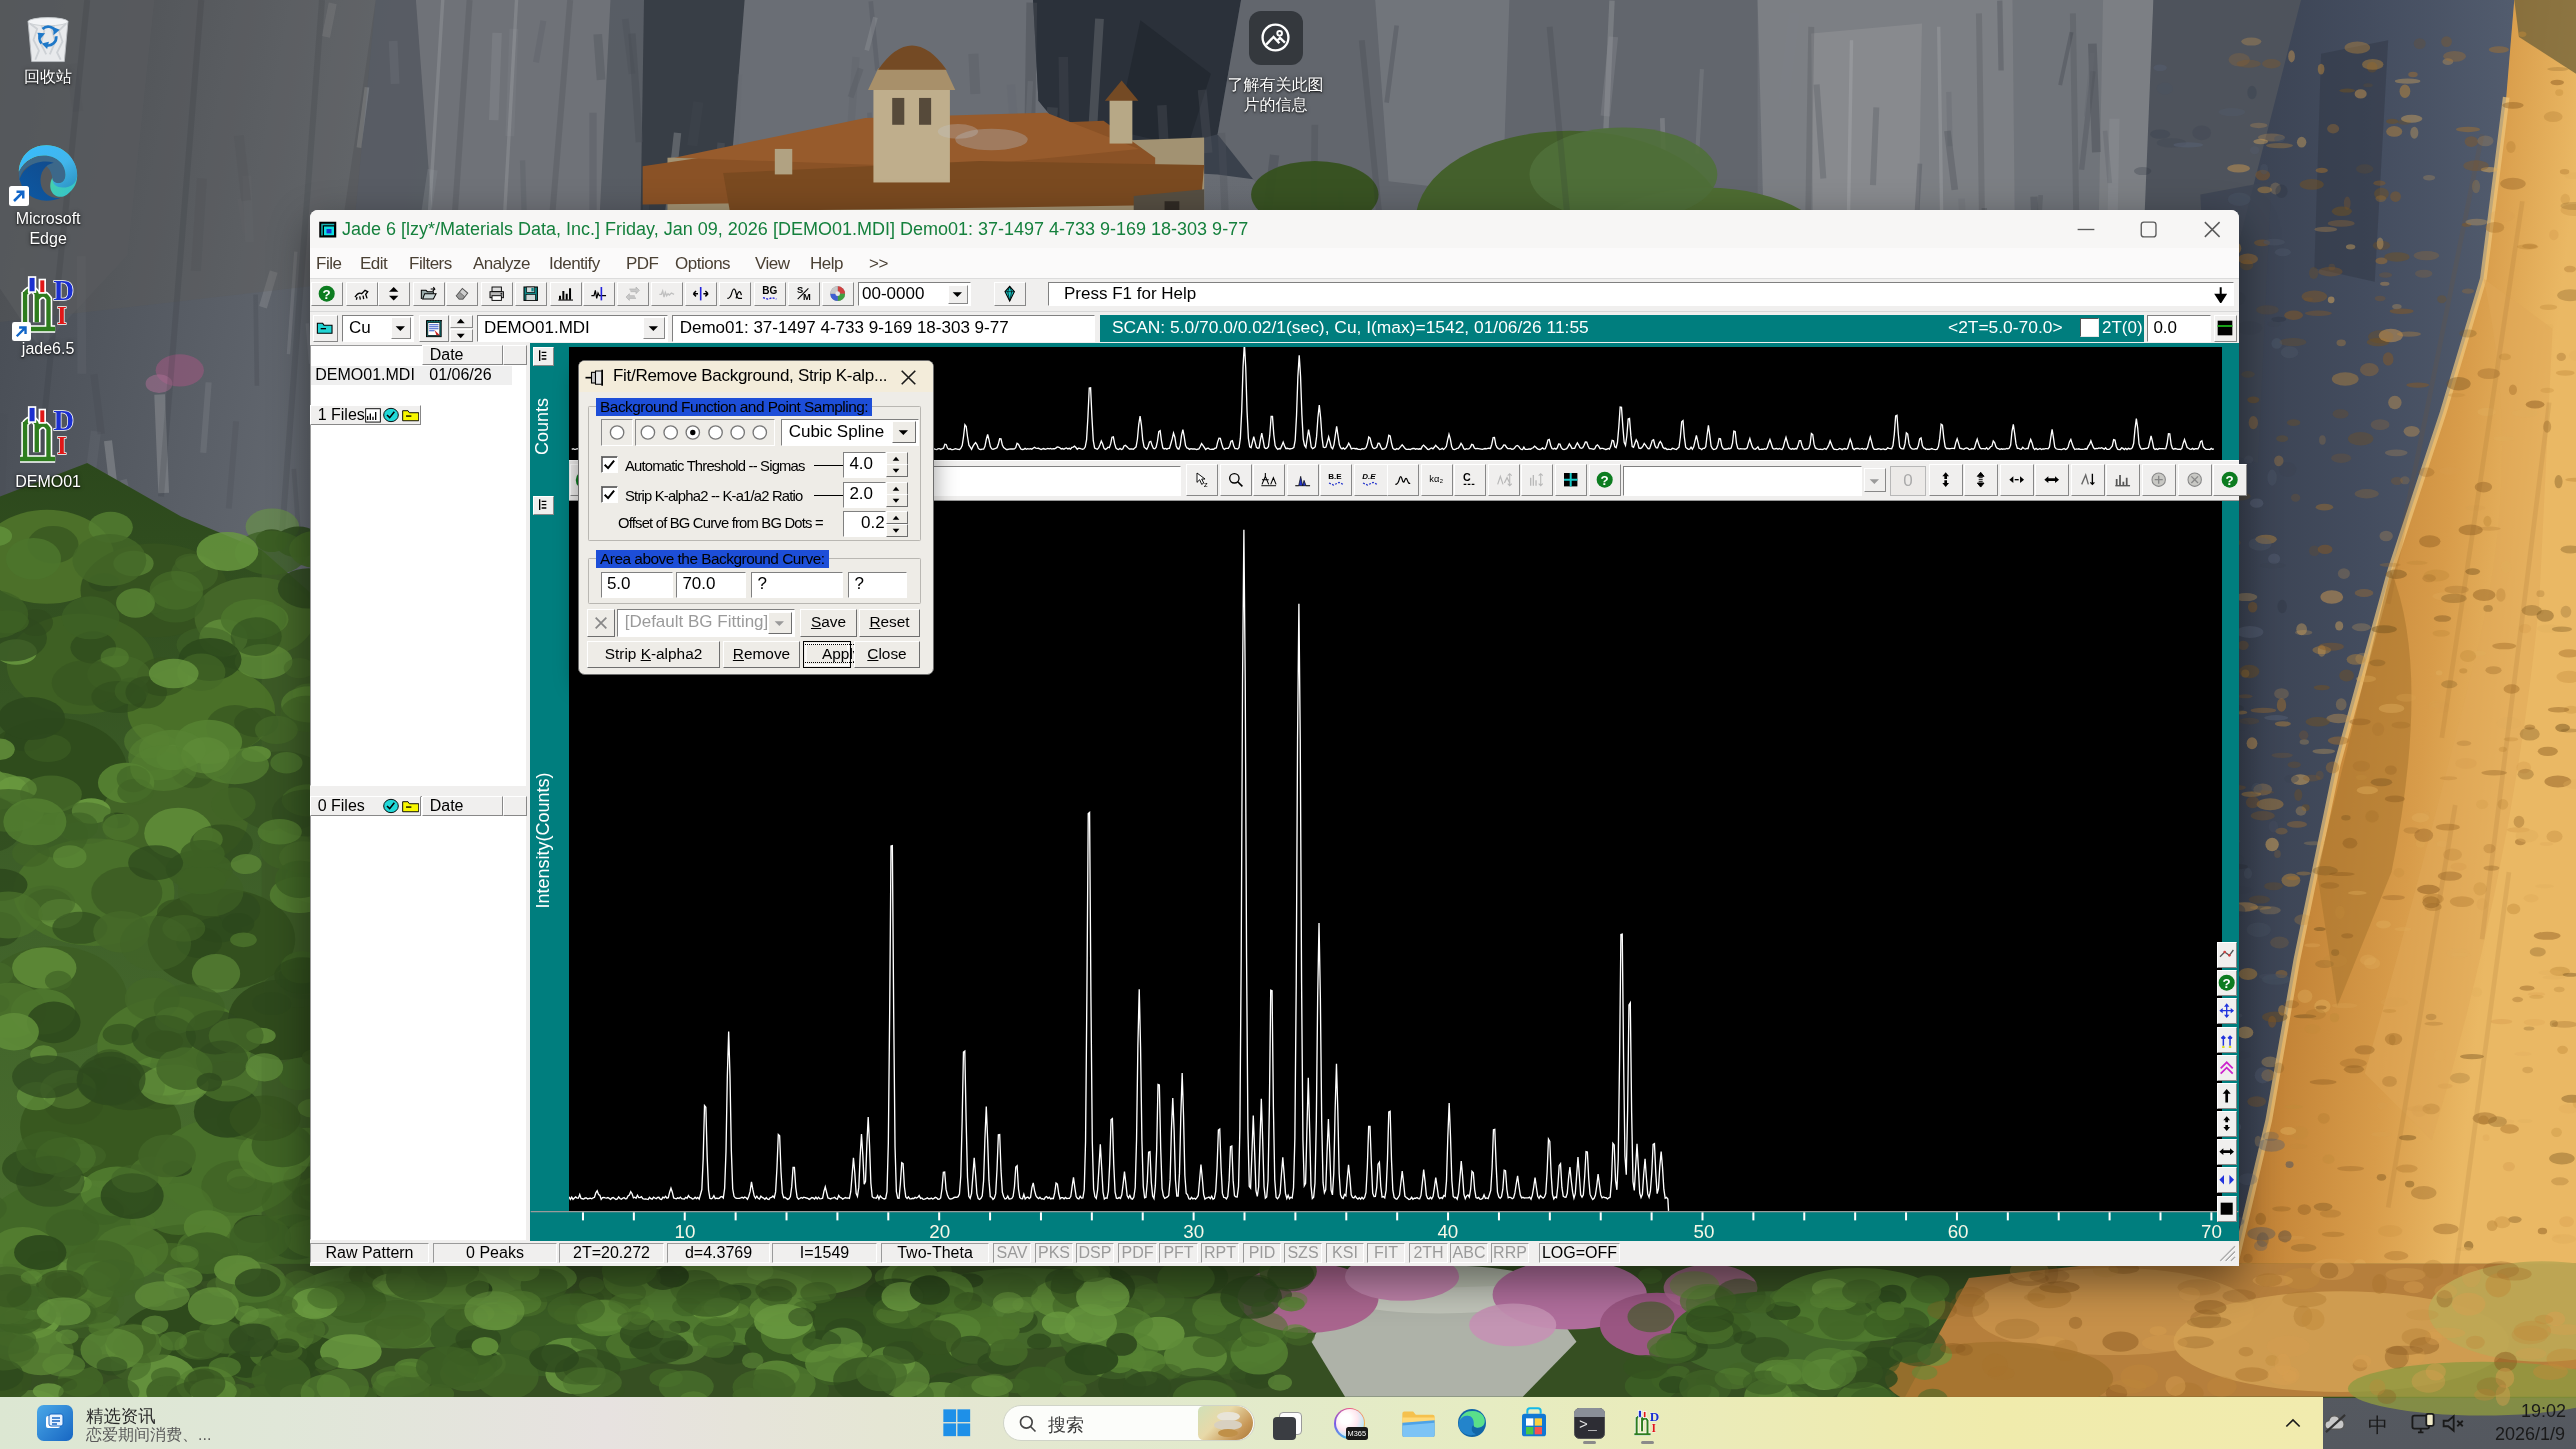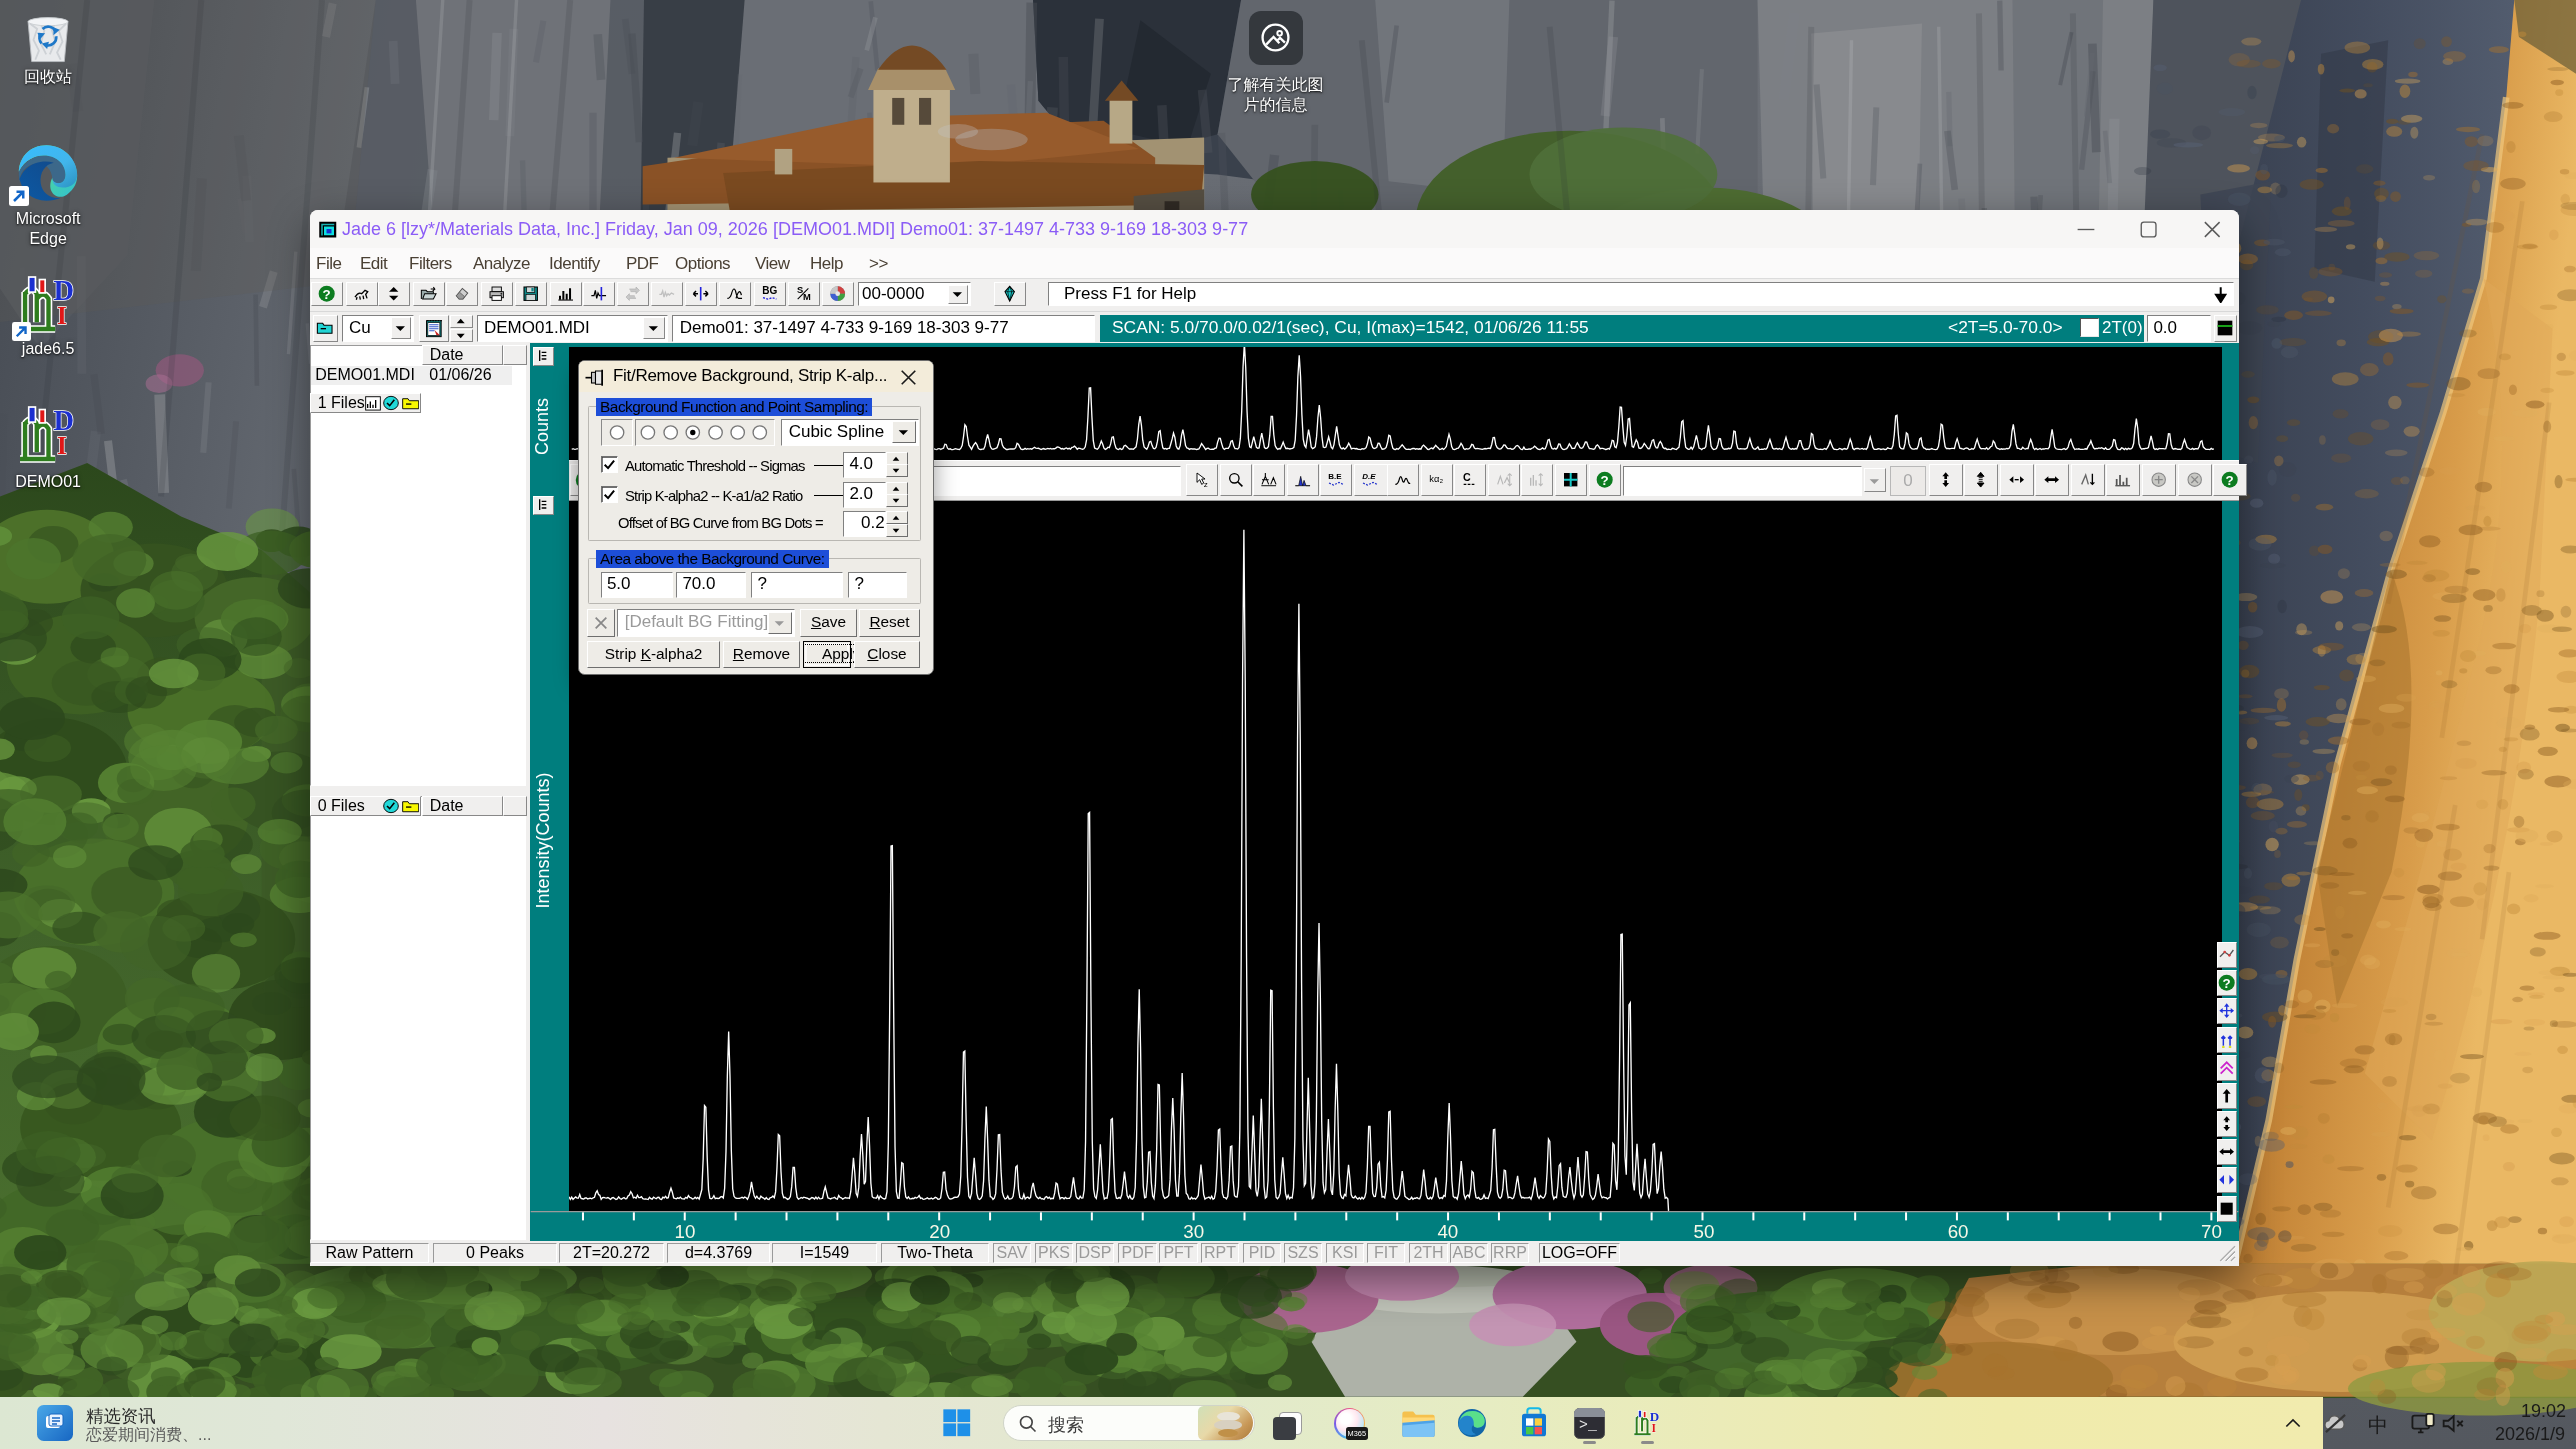--- a/index.html
+++ b/index.html
@@ -3,21 +3,21 @@
 <meta charset="utf-8">
 <style>
 * { margin:0; padding:0; box-sizing:border-box; }
 html,body { width:2576px; height:1449px; overflow:hidden; background:#6c7077; font-family:"Liberation Sans", sans-serif; }
 #stage { position:absolute; left:0; top:0; width:2576px; height:1449px; }
 .abs { position:absolute; }
 .dicon { position:absolute; width:107px; text-align:center; color:#fff; }
 .dicon .lbl { font-size:16px; line-height:19.5px; text-shadow:0 0.7px 2px rgba(0,0,0,.85), 0 0 4px rgba(0,0,0,.5); }
 #win { position:absolute; left:310px; top:210px; width:1929px; height:1056px; border-radius:8px 8px 0 0; box-shadow:0 14.8px 40px rgba(0,0,0,.45); background:#f0efee; }
 #titlebar { position:absolute; left:0; top:0; width:1929px; height:38px; background:#f7f6f5; border-radius:8px 8px 0 0; }
-#titletext { position:absolute; left:32px; top:9.4px; font-size:18px; color:#8b5cf6; white-space:nowrap; }
+#titletext { position:absolute; left:32px; top:9.4px; font-size:18px; color:#15803d; white-space:nowrap; }
 #menubar { position:absolute; left:0; top:38px; width:1929px; height:31px; background:#fbfafa; border-bottom:1.3px solid #dcdcdc; }
 .mi { position:absolute; top:6px; font-size:17px; letter-spacing:-0.5px; color:#4a4034; }
 #toolbar1 { position:absolute; left:0; top:69px; width:1929px; height:32px; background:#f0efee; }
 #row2 { position:absolute; left:0; top:101px; width:1929px; height:33px; background:#f0efee; border-top:0.7px solid #d8d8d8; }
 .btn3d { position:absolute; background:#f0efee; border-top:1.3px solid #ffffff; border-left:1.3px solid #ffffff; border-right:1.3px solid #888888; border-bottom:1.3px solid #888888; }
 .sunken { position:absolute; background:#ffffff; border-top:1.3px solid #808080; border-left:1.3px solid #808080; border-right:1.3px solid #ffffff; border-bottom:1.3px solid #ffffff; }
 .statcell { position:absolute; top:2px; height:20px; background:#f0efee; border-top:1.3px solid #9a9a9a; border-left:1.3px solid #9a9a9a; border-right:1.3px solid #ffffff; border-bottom:1.3px solid #ffffff; font-size:16px; color:#000; text-align:center; line-height:18px; }
 .statcell.gray { color:#9a9a9a; }
 #statusbar { position:absolute; left:0; top:1031px; width:1929px; height:25px; background:#f0efee; }
 #leftpanel { position:absolute; left:0; top:133px; width:219px; height:898px; background:#f0efee; }
@@ -2059,21 +2059,21 @@
             <rect x="1" y="1" width="22" height="22" fill="#000"></rect>
             <line x1="1" y1="9" x2="23" y2="9" stroke="#18a018" stroke-width="3"></line>
           </svg>
         </div>
       </div>
 
  <div id="leftpanel">
         <div class="abs" style="left:0;top:0;width:219px;height:898px;background:#f0efee;"></div>
 <div class="abs" style="left:0px;top:2px;width:216px;height:441px;background:#fff;border:1.3px solid #9a9a9a;border-right-color:#fff;border-bottom-color:#fff;"></div>
 <div class="abs" style="left:0px;top:453px;width:216px;height:444px;background:#fff;border:1.3px solid #9a9a9a;border-right-color:#fff;border-bottom-color:#fff;"></div>
-<div class="abs" style="left:0px;top:2px;width:111px;height:20px;background:#f0efee;border-top:1.3px solid #fff;border-left:1.3px solid #fff;border-right:1.3px solid #888;border-bottom:1.3px solid #888;font-size:16px;line-height:17.4px;padding-left:6.7px;margin-top:48px;">1 Files<svg width="16" height="14.8" viewBox="0 0 24 22" style="position:absolute;left:54px;top:2px;">
+<div class="abs" style="left:0px;top:14px;width:111px;height:20px;background:#f0efee;border-top:1.3px solid #fff;border-left:1.3px solid #fff;border-right:1.3px solid #888;border-bottom:1.3px solid #888;font-size:16px;line-height:17.4px;padding-left:6.7px;margin-top:48px;">1 Files<svg width="16" height="14.8" viewBox="0 0 24 22" style="position:absolute;left:54px;top:2px;">
             <rect x="1" y="1" width="22" height="20" fill="#fff" stroke="#000" stroke-width="1.4"></rect>
             <path d="M4,18 L4,12 M8,18 L8,8 M12,18 L12,13 M16,18 L16,6" stroke="#000" stroke-width="2"></path>
           </svg><svg width="16" height="16" viewBox="0 0 24 24" style="position:absolute;left:72px;top:1.3px;">
             <ellipse cx="12" cy="12" rx="11" ry="10" fill="#20d8d8" stroke="#000" stroke-width="1.4"></ellipse>
             <path d="M6,12 L10,16 L17,7" stroke="#000" stroke-width="2.4" fill="none"></path>
           </svg><svg width="17.4" height="14.8" viewBox="0 0 26 22" style="position:absolute;left:91px;top:2px;">
             <path d="M1,19 L1,4 L9,4 L11,7 L25,7 L25,19 Z" fill="#f8f800" stroke="#000" stroke-width="1.4"></path>
             <line x1="6" y1="12" x2="14" y2="12" stroke="#000" stroke-width="2"></line>
           </svg></div>
 <div class="abs" style="left:112px;top:2px;width:81px;height:20px;background:#f0efee;border-top:1.3px solid #fff;border-left:1.3px solid #fff;border-right:1.3px solid #888;border-bottom:1.3px solid #888;font-size:16px;line-height:17.4px;padding-left:6.7px;">Date</div>

